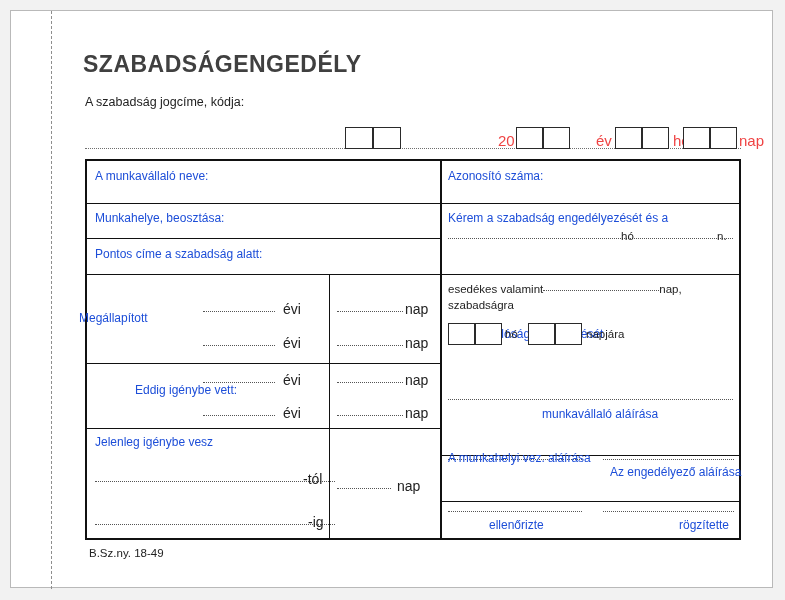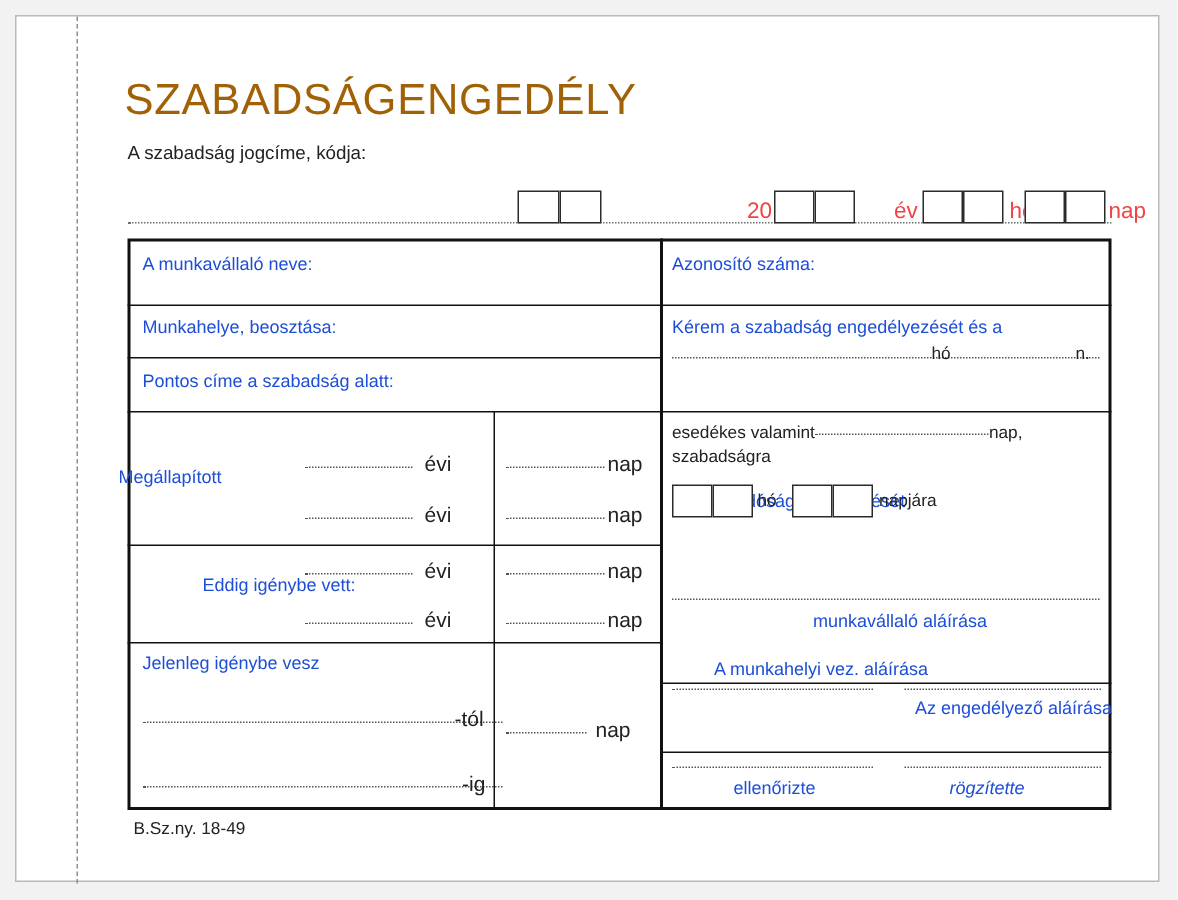--- a/index.html
+++ b/index.html
@@ -42,24 +42,24 @@
     width: 0px;
     height: 578px;
     border-left: 1px dashed #8e8e8e;
   }
 
   
   .title {
     position: absolute;
     left: 72px;
     top: 40px;
-    font-size: 29px;
-    font-weight: normal;
+    font-size: 23px;
+    font-weight: bold;
     letter-spacing: 0.5px;
-    color: #a16207;
+    color: #404040;
     white-space: nowrap;
   }
   .subtitle {
     position: absolute;
     left: 74px;
     top: 84px;
     font-size: 12.5px;
     color: #222222;
     white-space: nowrap;
   }
@@ -171,24 +171,24 @@
   .l-cim     { left: 84px;  top: 236px; }
   .l-megall  { left: 68px;  top: 300px; }
   .l-eddig   { left: 84px;  top: 372px; margin-left: 40px; }
   .l-jelen   { left: 84px;  top: 424px; }
 
   
   .r-azon    { left: 437px; top: 158px; }
   .r-kerem   { left: 437px; top: 200px; }
   .r-esed2   { left: 437px; top: 316px; }
   .r-munkav  { left: 531px; top: 396px; }
-  .r-vez     { left: 437px; top: 428px; margin-left: 28px; }
+  .r-vez     { left: 437px; top: 440px; }
   .r-eng     { left: 599px; top: 454px; }
   .r-ellen   { left: 478px; top: 507px; text-align: center; }
-  .r-rogz    { left: 622px; top: 507px; font-style: italic; }
+  .r-rogz    { left: 668px; top: 507px; }
 
   
   .dots {
     position: absolute;
     border-bottom: 1px dotted #555555;
     height: 0;
   }
 
   
   .row-unit {

